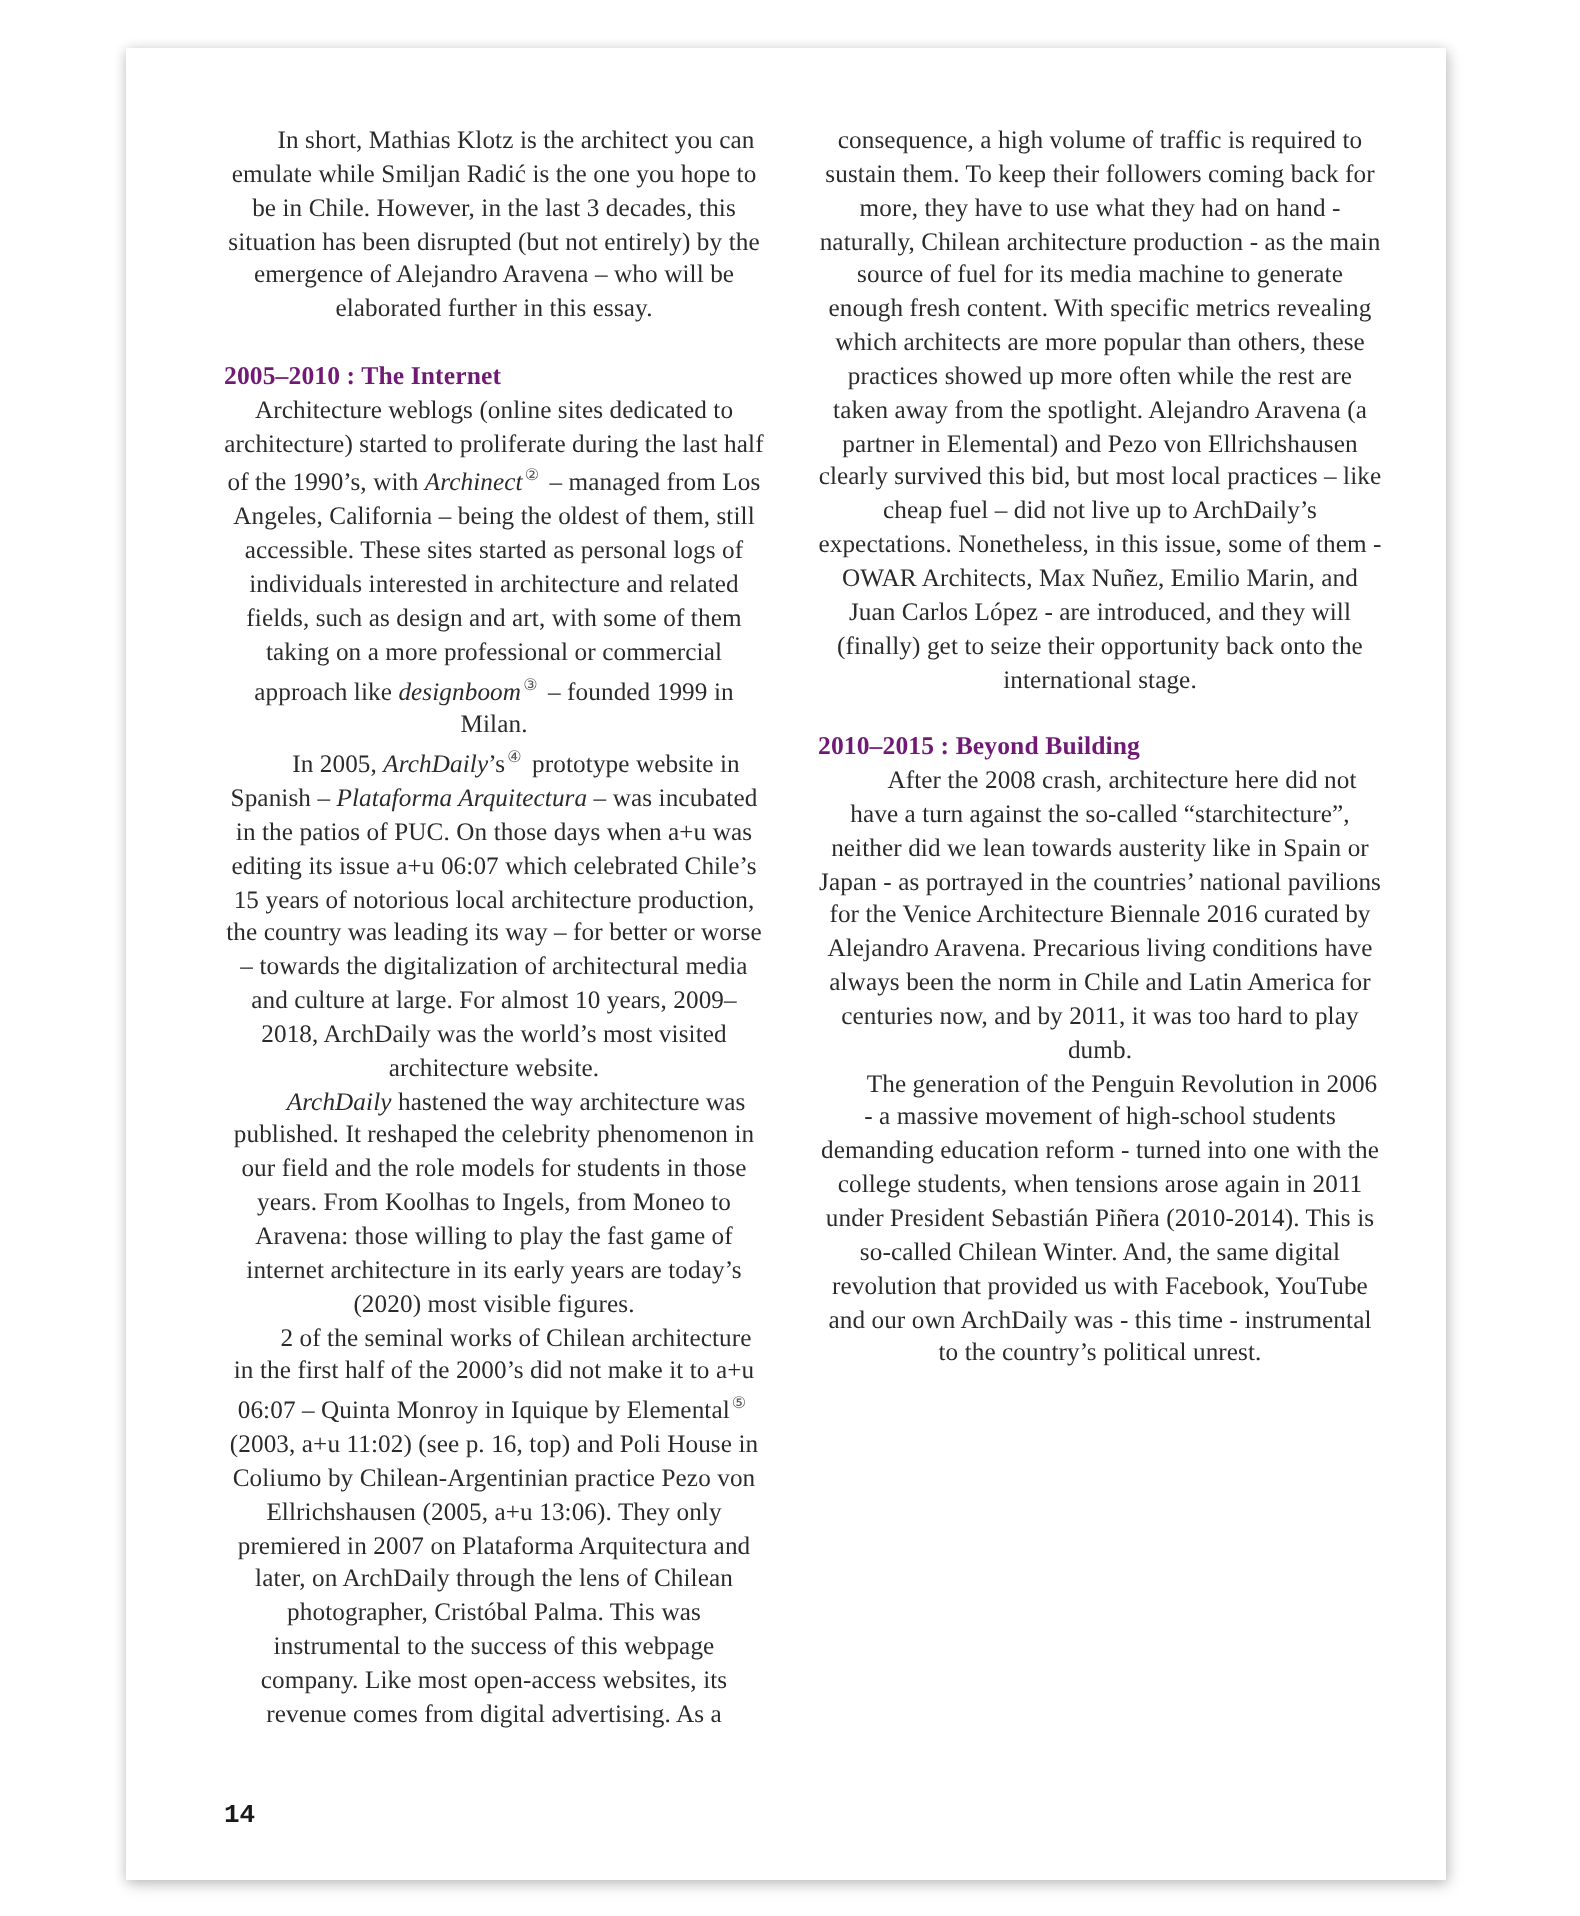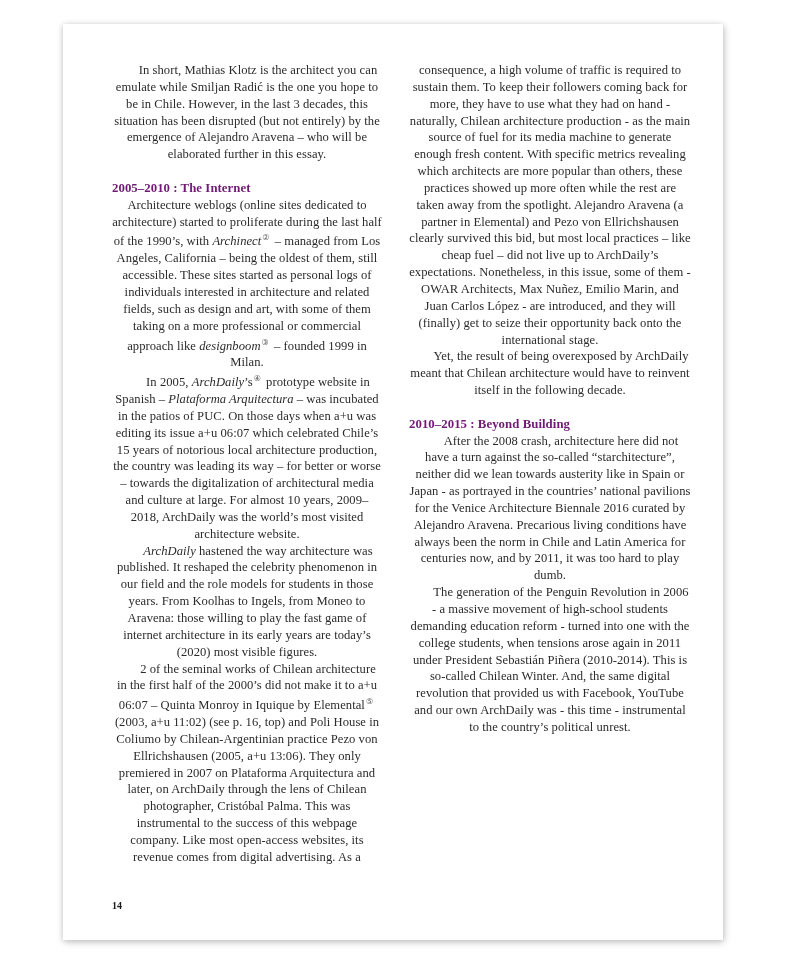--- a/index.html
+++ b/index.html
@@ -38,22 +38,22 @@
     font-weight: bold;
     line-height: 16.85px;
     color: #701a75;
   }
   .gap { height: 16.85px; }
   .fn { font-size: 8px; vertical-align: 5px; color: #555; margin-left: 1px; margin-right: 2px; }
   em { font-style: italic; }
   .page-number {
     position: absolute;
     left: 49px; top: 876px;
-    font-family: Liberation Serif, serif;
-    font-size: 10px;
+    font-family: Liberation Mono, monospace;
+    font-size: 13px;
     font-weight: bold;
     color: #1a1a1a;
   }
 </style>
 </head>
 <body>
 
 <div class="page">
 
   <div class="col col-left">
@@ -61,21 +61,20 @@
     <div class="gap"></div>
     <h2>2005–2010 : The Internet</h2>
     <p><span>Architecture weblogs (online sites dedicated to architecture) started to proliferate during the last half of the 1990’s, with </span><em>Archinect</em><span class="fn">②</span><span> – managed from Los Angeles, California – being the oldest of them, still accessible. These sites started as personal logs of individuals interested in architecture and related fields, such as design and art, with some of them taking on a more professional or commercial approach like </span><em>designboom</em><span class="fn">③</span><span> – founded 1999 in Milan.</span></p>
     <p class="indent"><span>In 2005, </span><em>ArchDaily</em><span>’s</span><span class="fn">④</span><span> prototype website in Spanish – </span><em>Plataforma Arquitectura</em><span> – was incubated in the patios of PUC. On those days when a+u was editing its issue a+u 06:07 which celebrated Chile’s 15 years of notorious local architecture production, the country was leading its way – for better or worse – towards the digitalization of architectural media and culture at large. For almost 10 years, 2009–2018, ArchDaily was the world’s most visited architecture website.</span></p>
     <p class="indent"><em>ArchDaily</em><span> hastened the way architecture was published. It reshaped the celebrity phenomenon in our field and the role models for students in those years. From Koolhas to Ingels, from Moneo to Aravena: those willing to play the fast game of internet architecture in its early years are today’s (2020) most visible figures.</span></p>
     <p class="indent"><span>2 of the seminal works of Chilean architecture in the first half of the 2000’s did not make it to a+u 06:07 – Quinta Monroy in Iquique by Elemental</span><span class="fn">⑤</span><span> (2003, a+u 11:02) (see p. 16, top) and Poli House in Coliumo by Chilean-Argentinian practice Pezo von Ellrichshausen (2005, a+u 13:06). They only premiered in 2007 on Plataforma Arquitectura and later, on ArchDaily through the lens of Chilean photographer, Cristóbal Palma. This was instrumental to the success of this webpage company. Like most open-access websites, its revenue comes from digital advertising. As a</span></p>
   </div>
 
   <div class="col col-right">
     <p>consequence, a high volume of traffic is required to sustain them. To keep their followers coming back for more, they have to use what they had on hand - naturally, Chilean architecture production - as the main source of fuel for its media machine to generate enough fresh content. With specific metrics revealing which architects are more popular than others, these practices showed up more often while the rest are taken away from the spotlight. Alejandro Aravena (a partner in Elemental) and Pezo von Ellrichshausen clearly survived this bid, but most local practices – like cheap fuel – did not live up to ArchDaily’s expectations. Nonetheless, in this issue, some of them - OWAR Architects, Max Nuñez, Emilio Marin, and Juan Carlos López - are introduced, and they will (finally) get to seize their opportunity back onto the international stage.</p>
-    <p class="indent">Yet, the result of being overexposed by ArchDaily meant that Chilean architecture would have to reinvent itself in the following decade.</p>
     <div class="gap"></div>
     <h2>2010–2015 : Beyond Building</h2>
     <p class="indent">After the 2008 crash, architecture here did not have a turn against the so-called “starchitecture”, neither did we lean towards austerity like in Spain or Japan - as portrayed in the countries’ national pavilions for the Venice Architecture Biennale 2016 curated by Alejandro Aravena. Precarious living conditions have always been the norm in Chile and Latin America for centuries now, and by 2011, it was too hard to play dumb.</p>
     <p class="indent">The generation of the Penguin Revolution in 2006 - a massive movement of high-school students demanding education reform - turned into one with the college students, when tensions arose again in 2011 under President Sebastián Piñera (2010-2014). This is so-called Chilean Winter. And, the same digital revolution that provided us with Facebook, YouTube and our own ArchDaily was - this time - instrumental to the country’s political unrest.</p>
   </div>
 
   <div class="page-number">14</div>
 </div>
 
 </body></html>

